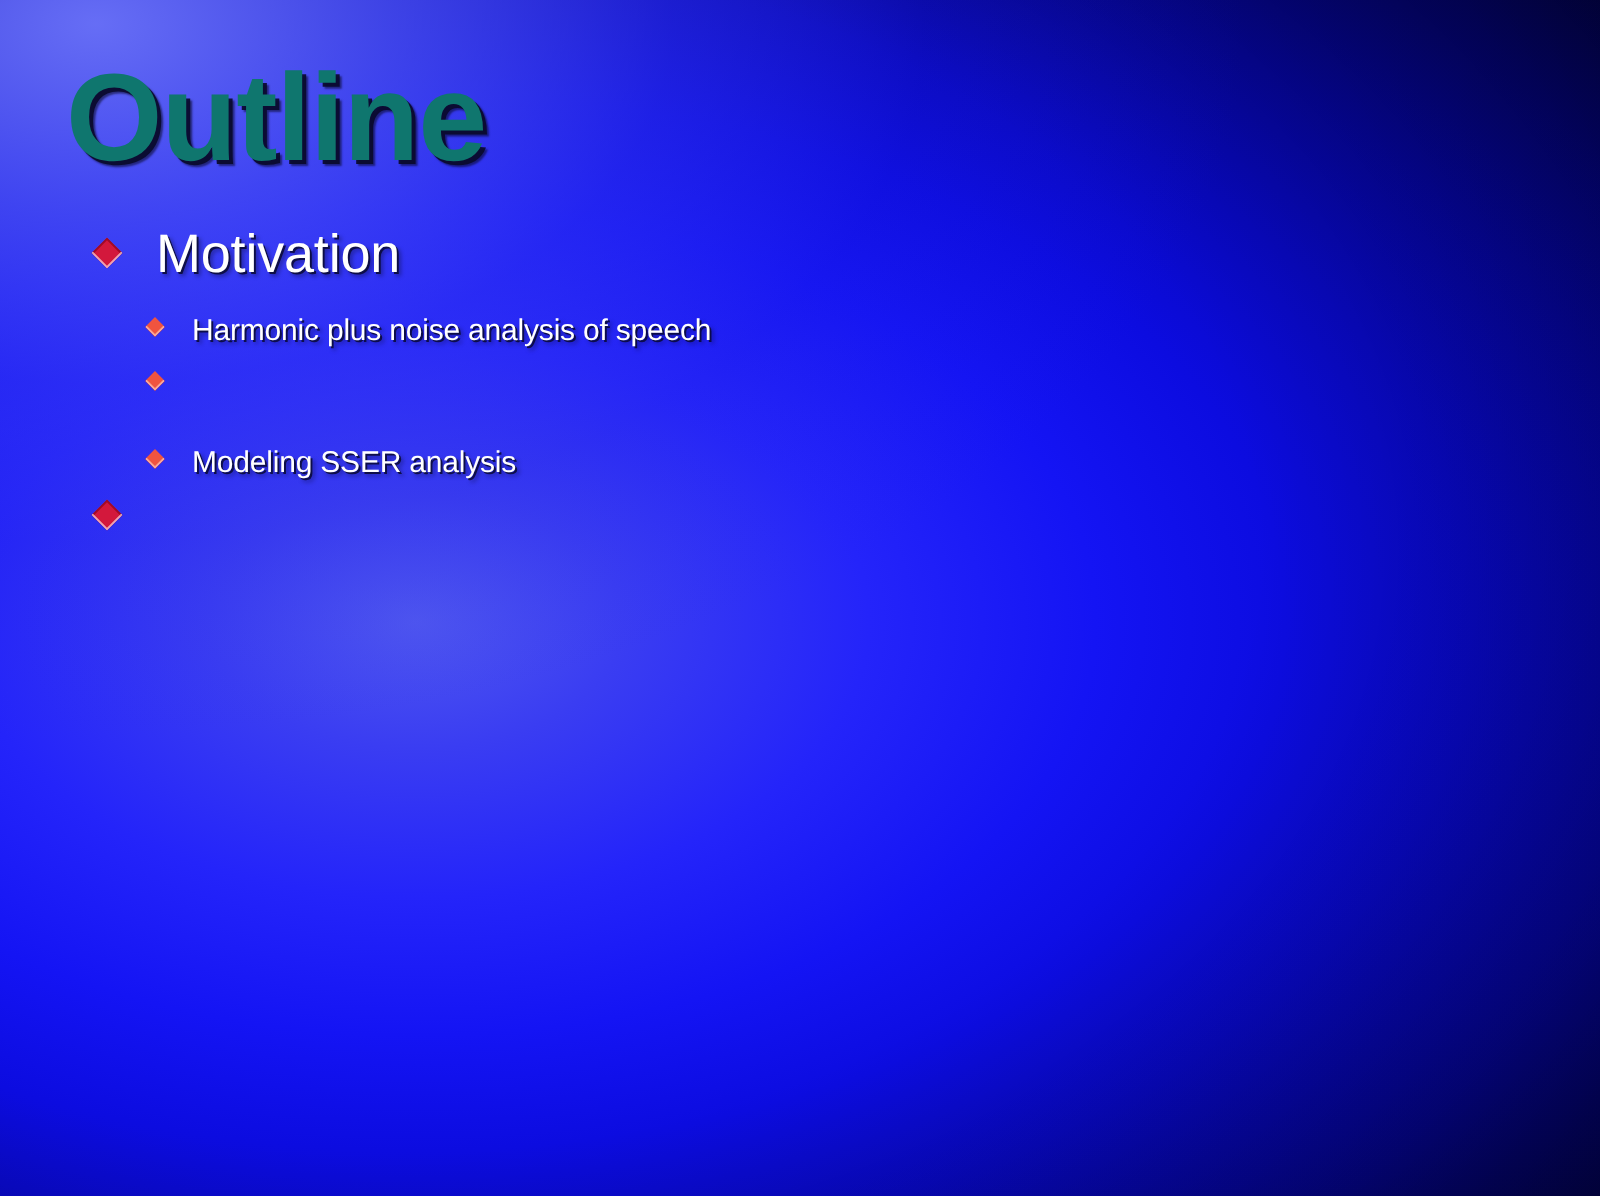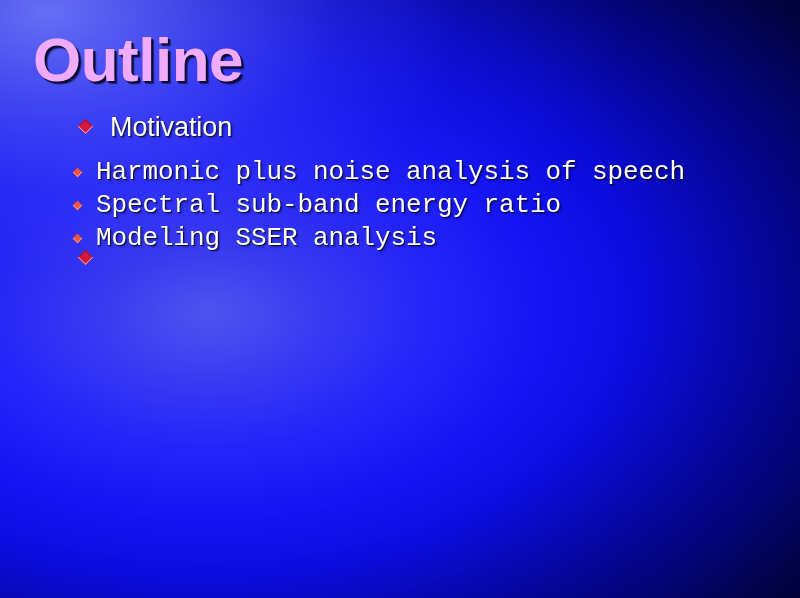--- a/index.html
+++ b/index.html
@@ -72,21 +72,21 @@
   }
 
   
   .title {
     position: absolute;
     left: 33px;
     top: 24px;
     font-size: 62px;
     font-weight: bold;
     letter-spacing: -0.5px;
-    color: #f0abfc;
+    color: #0f766e;
     text-shadow:
       2px 2px 0 rgba(10,10,45,0.92),
       3px 3px 1px rgba(5,5,30,0.55);
     white-space: nowrap;
   }
 
   
   .body-list {
     position: absolute;
     left: 0;
@@ -94,21 +94,21 @@
     width: 800px;
   }
 
   .bullet-row {
     display: flex;
     align-items: baseline;
     white-space: nowrap;
   }
 
   .bullet-row.level-1 {
-    padding-left: 80px;
+    padding-left: 48px;
     height: 45px;
   }
 
   .bullet-row.level-2 {
     padding-left: 74px;
     height: 33px;
   }
 
   
   .marker {
@@ -147,24 +147,23 @@
       2px 2px 2px rgba(4,4,24,0.38);
   }
 
   .bullet-row.level-1 .bullet-text {
     font-size: 27px;
     font-weight: normal;
     letter-spacing: -0.1px;
   }
 
   .bullet-row.level-2 .bullet-text {
-    font-size: 26px;
+    font-size: 15px;
     font-weight: normal;
     letter-spacing: -0.1px;
-    font-family: Liberation Mono, monospace;
   }
 </style>
 </head>
 <body>
 
 <div id="slide">
 
   <div class="bg-layer bg-deep"></div>
   <div class="bg-layer bg-hotspot"></div>
   <div class="bg-layer bg-topleft"></div>
@@ -180,21 +179,20 @@
     </div>
 
 
     <div class="bullet-row level-2">
       <span class="marker lvl2"></span>
       <span class="bullet-text">Harmonic plus noise analysis of speech</span>
     </div>
 
     <div class="bullet-row level-2">
       <span class="marker lvl2"></span>
-      <span class="bullet-text">Spectral sub-band energy ratio</span>
     </div>
 
     <div class="bullet-row level-2">
       <span class="marker lvl2"></span>
       <span class="bullet-text">Modeling SSER analysis</span>
     </div>
 
     <div class="bullet-row level-1">
       <span class="marker lvl1"></span>
     </div>

